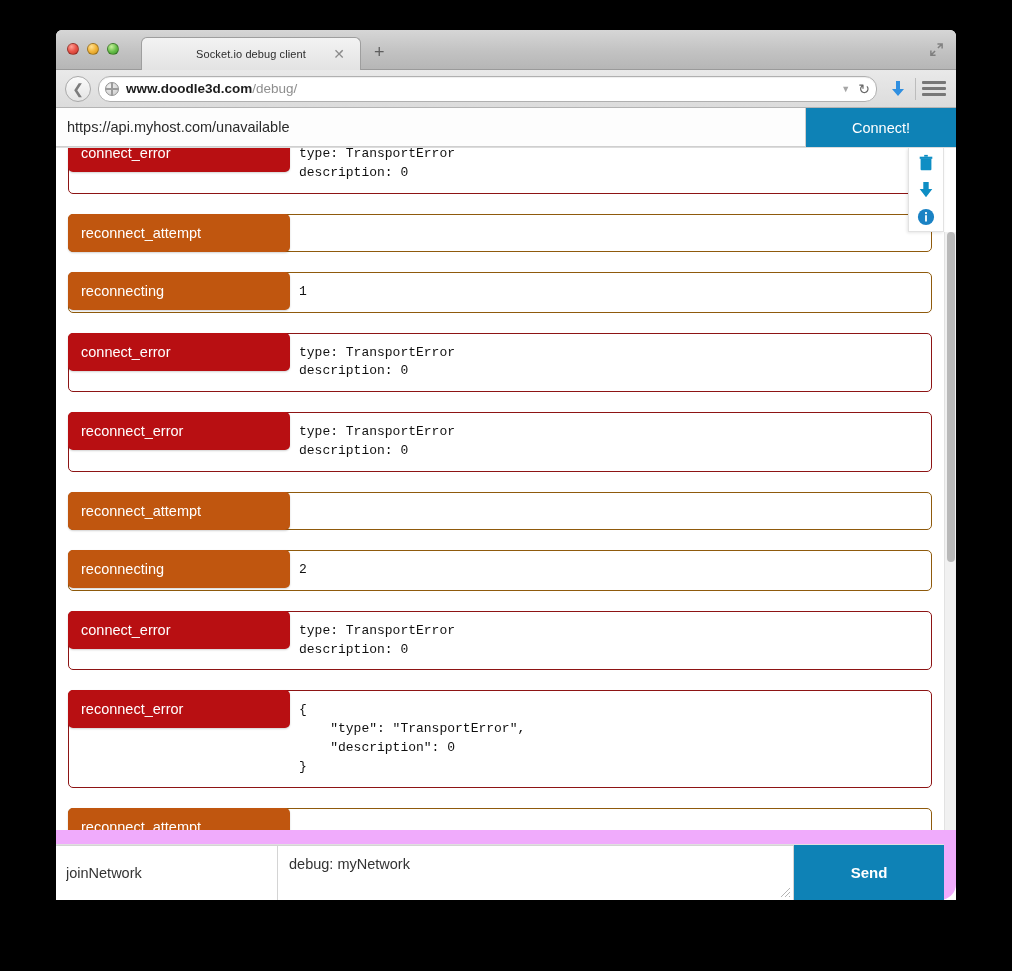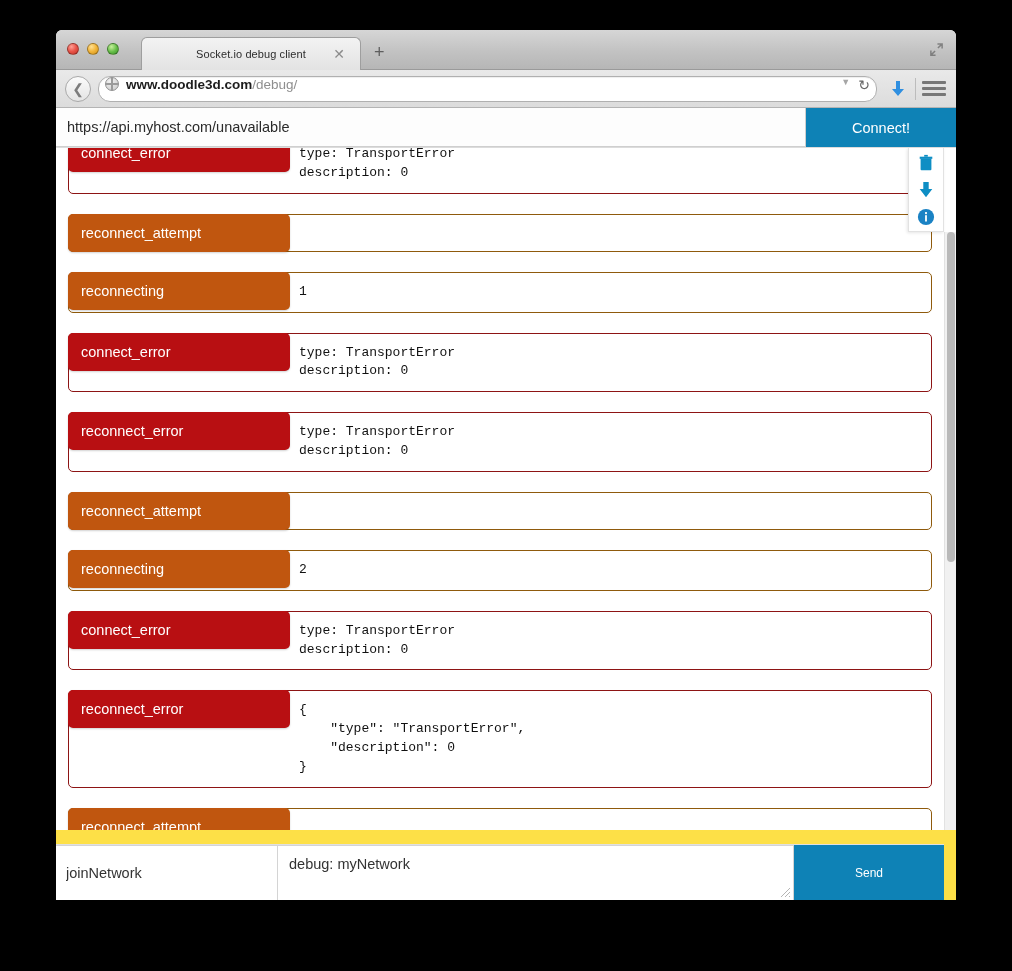--- a/index.html
+++ b/index.html
@@ -73,21 +73,21 @@
     margin-left: 9px;
     width: 26px; height: 26px; border-radius: 50%;
     background: linear-gradient(to bottom,#fbfbfb,#e4e4e4);
     border: 1px solid #a9a9a9;
     display: flex; align-items: center; justify-content: center;
     color: #7c7c7c; font-size: 14px; line-height: 1;
   }
   .urlbox {
     flex: 1; margin: 0 6px 0 7px; height: 26px;
     background: #fff; border: 1px solid #b0b0b0; border-radius: 12px;
-    display: flex; align-items: flex-start; padding: 0 6px;
+    display: flex; align-items: center; padding: 0 6px;
     box-shadow: inset 0 1px 1px rgba(0,0,0,.07);
   }
   .globe {
     width: 14px; height: 14px; border-radius: 50%;
     border: 1px solid #909090;
     background: radial-gradient(circle at 35% 30%, #f2f2f2, #c9c9c9);
     position: relative; flex: none; margin-right: 7px;
   }
   .globe::before {
     content: ""; position: absolute; left: 5px; top: 0; width: 2px; height: 12px;
@@ -100,21 +100,21 @@
   .url-text { font-size: 13.5px; color: #8e8e8e; white-space: nowrap; }
   .url-text b { color: #1d1d1d; font-weight: bold; }
   .url-dropdown { margin-left: auto; color: #a6a6a6; font-size: 9px; padding-right: 8px;}
   .reload { color: #666; font-size: 14px; }
   .dl-arrow { width: 22px; margin-left: 4px; display:flex; align-items:center; justify-content:center;}
   .toolbar-sep { width: 1px; height: 22px; background: #bcbcbc; margin: 0 6px; }
   .hamburger { width: 24px; margin-right: 10px; display: flex; flex-direction: column; gap: 3px; }
   .hamburger i { display: block; height: 3px; background: #777; border-radius: 1px; }
 
   
-  .page { position: relative; height: 792px; background: #fde047; }
+  .page { position: relative; height: 792px; background: #f0abfc; border-radius: 16px; }
 
   
   .connbar { display: flex; height: 40px; border-bottom: 1px solid #dcdcdc; }
   .conn-url {
     flex: 1; background: #fdfdfd; border: 1px solid #cfcfcf; border-left: none; border-top: none;
     display: flex; align-items: center; padding-left: 11px;
     font-size: 14.5px; color: #2b2b2b;
   }
   .btn-connect, .btn-disconnect {
     width: 150px; display: flex; align-items: center; justify-content: center;
@@ -200,21 +200,22 @@
     border: 1px solid #d4d4d4; border-bottom: none; border-left: none;
     padding: 10px 10px 0 11px;
     font-size: 14.5px; color: #333;
   }
   .resize-grip {
     position: absolute; right: 2px; bottom: 2px; width: 11px; height: 11px;
   }
   .btn-send {
     width: 150px; background: #0e82b6; color: #fff;
     display: flex; align-items: center; justify-content: center;
-    font-size: 12px;
+    font-size: 15px;
+    font-weight: bold;
   }
 </style>
 </head>
 <body>
 
 <div id="window">
 
   <div class="titlebar">
     <div class="traffic">
       <span class="light red"></span>

